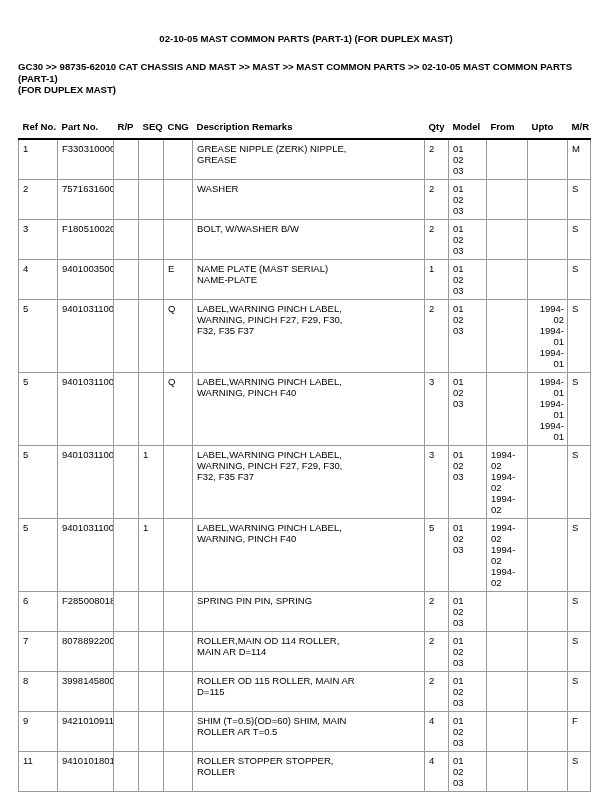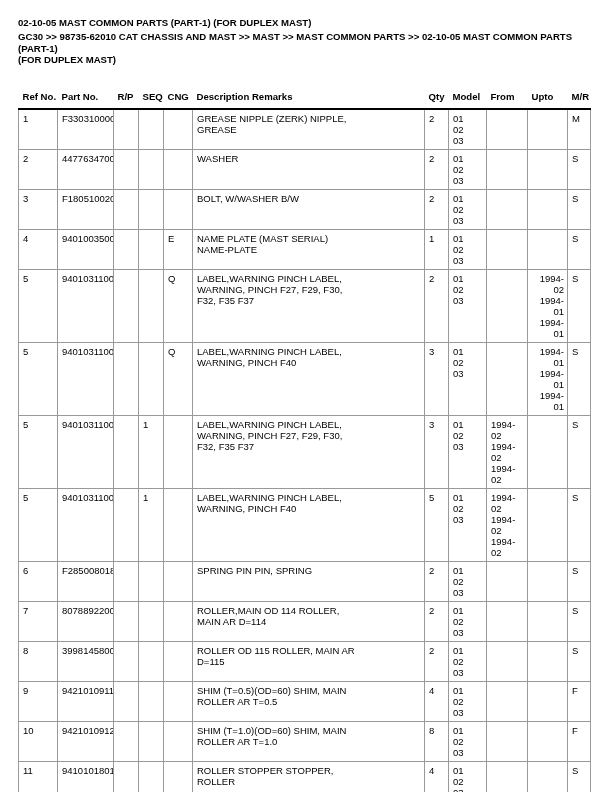--- a/index.html
+++ b/index.html
@@ -17,21 +17,22 @@
   .page {
     box-sizing: border-box;
     width: 612px;
     height: 792px;
     padding: 17px 18px 0 18px;
   }
   .doc-title {
     font-size: 9.6px;
     font-weight: bold;
     line-height: 12px;
-    margin: 0;
+    margin: 16px;
+    text-align: center;
   }
   .breadcrumb {
     font-size: 9.6px;
     font-weight: bold;
     line-height: 11.5px;
     margin-top: 2px;
     white-space: pre-line;
     width: 576px;
   }
   table.parts {
@@ -116,21 +117,21 @@
     <td class="c-model">01
 02
 03</td>
     <td class="c-from"></td>
     <td class="c-upto"></td>
     <td class="c-mr">M</td>
   </tr>
 
   <tr>
     <td class="c-ref">2</td>
-    <td class="c-part">4477634700</td>
+    <td class="c-part">7571631600</td>
     <td class="c-rp"></td>
     <td class="c-seq"></td>
     <td class="c-cng"></td>
     <td class="c-desc">WASHER</td>
     <td class="c-qty">2</td>
     <td class="c-model">01
 02
 03</td>
     <td class="c-from"></td>
     <td class="c-upto"></td>
@@ -308,36 +309,20 @@
 ROLLER AR T=0.5</td>
     <td class="c-qty">4</td>
     <td class="c-model">01
 02
 03</td>
     <td class="c-from"></td>
     <td class="c-upto"></td>
     <td class="c-mr">F</td>
   </tr>
 
-  <tr>
-    <td class="c-ref">10</td>
-    <td class="c-part">9421010912</td>
-    <td class="c-rp"></td>
-    <td class="c-seq"></td>
-    <td class="c-cng"></td>
-    <td class="c-desc">SHIM (T=1.0)(OD=60) SHIM, MAIN
-ROLLER AR T=1.0</td>
-    <td class="c-qty">8</td>
-    <td class="c-model">01
-02
-03</td>
-    <td class="c-from"></td>
-    <td class="c-upto"></td>
-    <td class="c-mr">F</td>
-  </tr>
 
   <tr>
     <td class="c-ref">11</td>
     <td class="c-part">9410101801</td>
     <td class="c-rp"></td>
     <td class="c-seq"></td>
     <td class="c-cng"></td>
     <td class="c-desc">ROLLER STOPPER STOPPER,
 ROLLER</td>
     <td class="c-qty">4</td>

